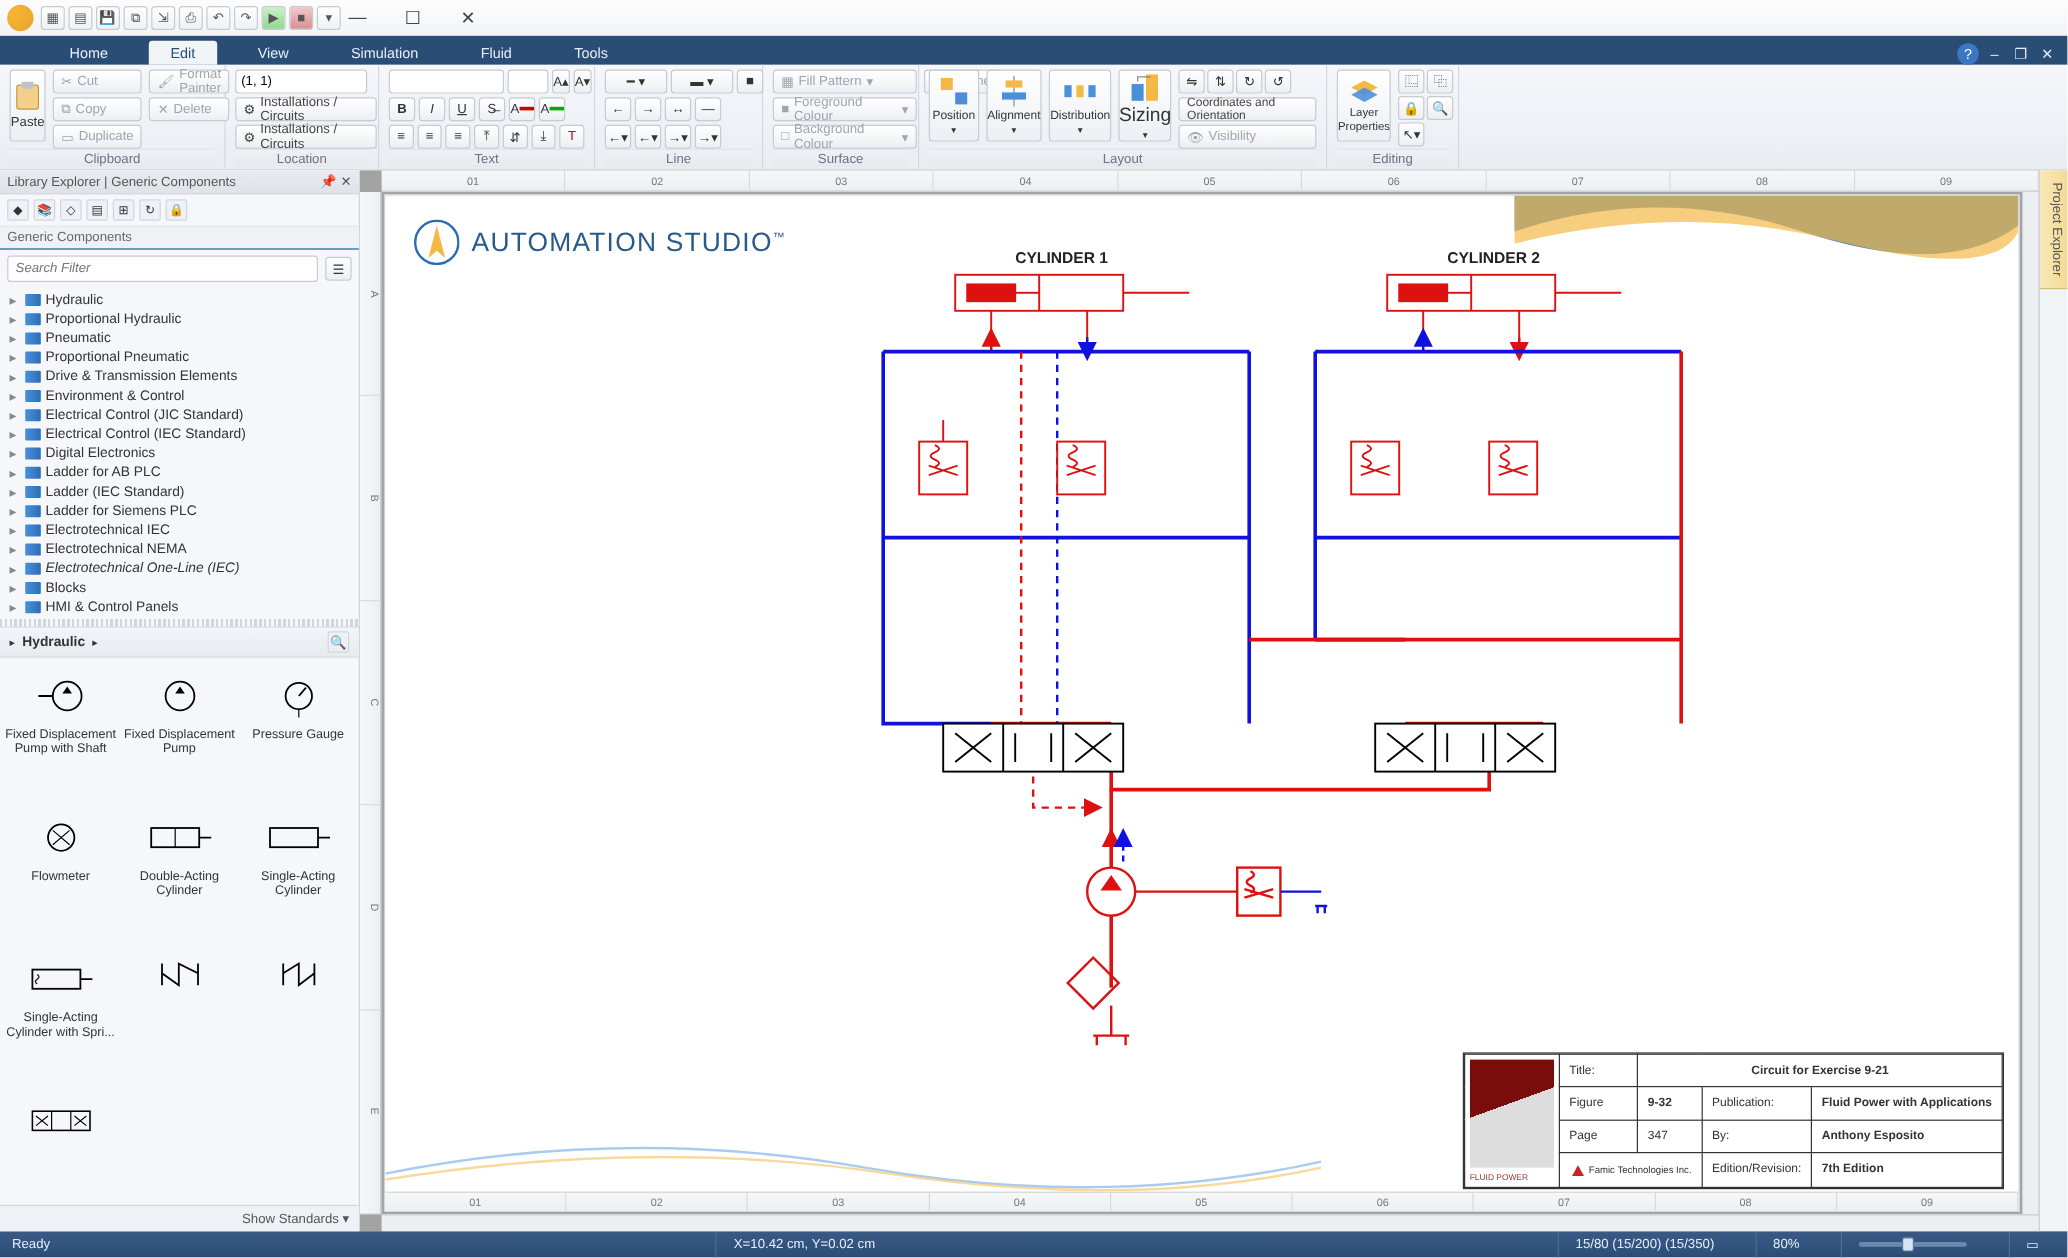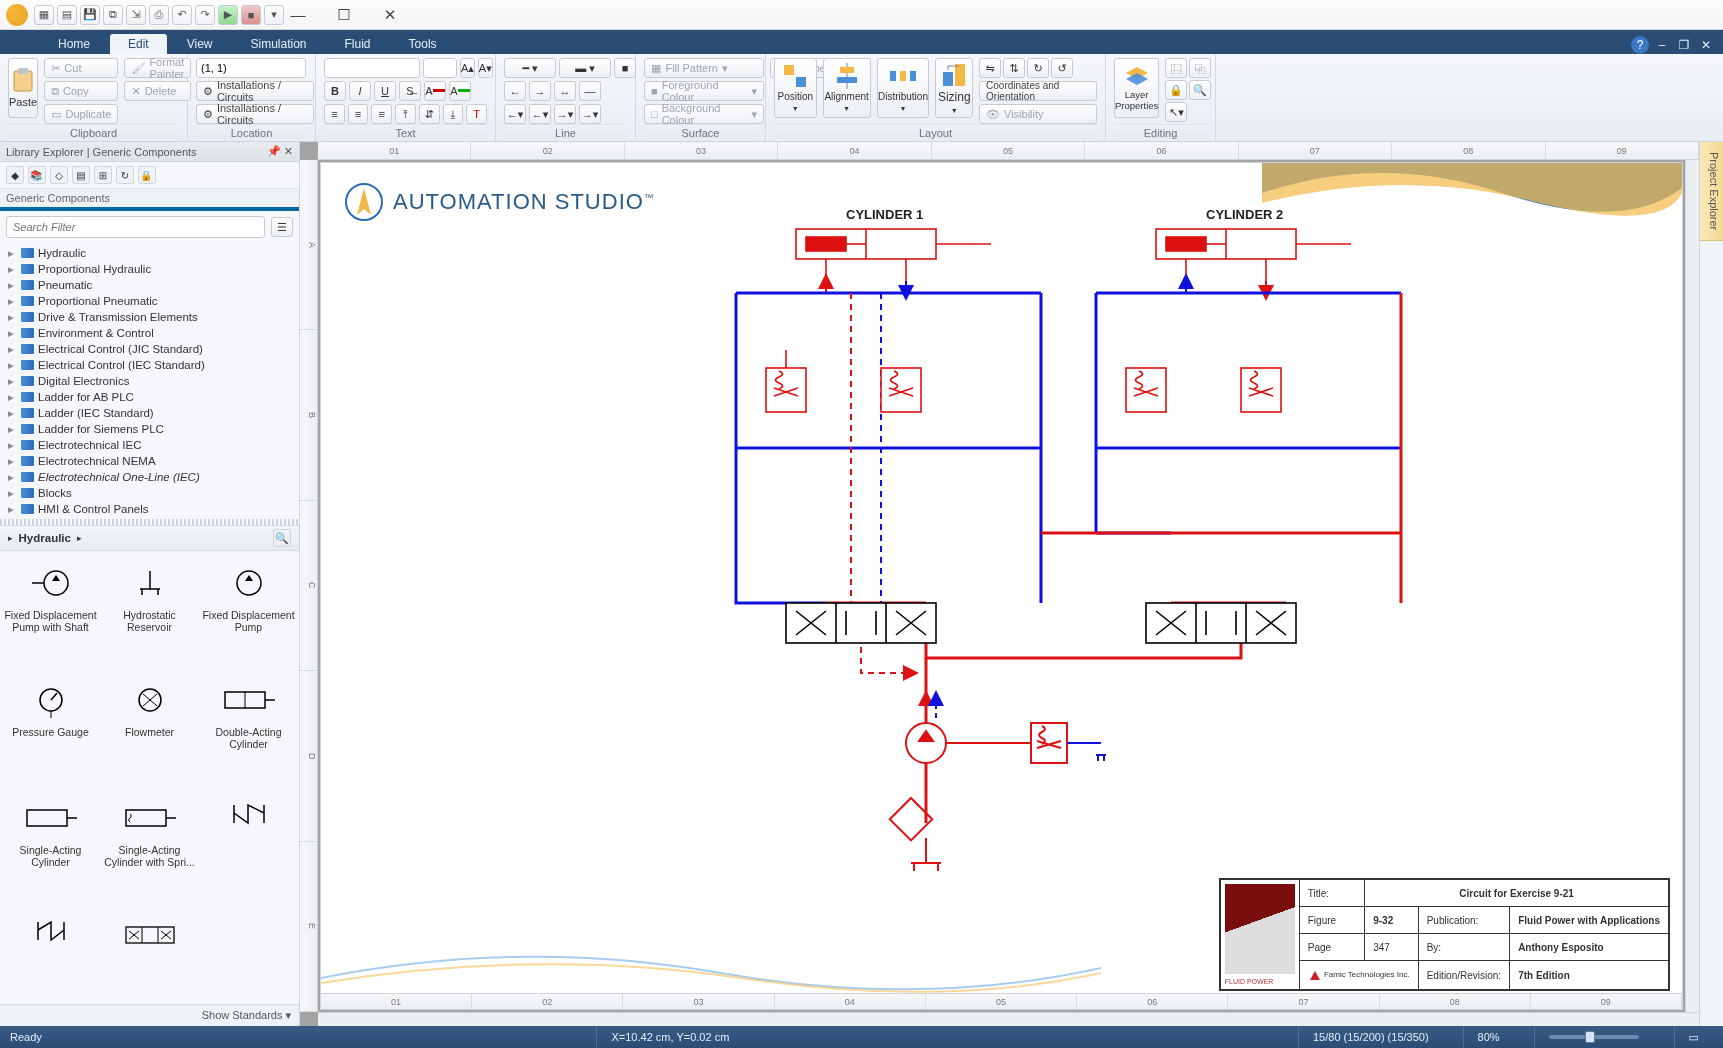--- a/index.html
+++ b/index.html
@@ -6,21 +6,21 @@
 body{width:1723px;height:1048px;overflow:hidden;background:#fff;font-size:12px;color:#333}
 
 .titlebar{height:30px;background:linear-gradient(#fdfdfe,#f3f4f6);display:flex;align-items:center;padding:0 6px;border-bottom:1px solid #d4d8de}
 .app-icon{width:22px;height:22px;border-radius:50%;background:radial-gradient(circle at 30% 30%,#f7b733,#e8a12c);display:inline-flex;align-items:center;justify-content:center;margin-right:6px}
 .qat{display:flex;gap:3px;align-items:center}
 .qat .qbtn{width:20px;height:20px;border:1px solid #c7cbd1;border-radius:3px;background:linear-gradient(#fff,#eef0f3);display:flex;align-items:center;justify-content:center;font-size:11px;color:#555;cursor:pointer}
 .title-text{flex:1;text-align:center;font-size:13px;color:#333}
 .winbtns{display:flex;gap:18px;align-items:center;font-size:15px;color:#444}
 .winbtns span{cursor:pointer;width:28px;text-align:center}
 
-.tabstrip{height:24px;background:#2a4d76;display:flex;align-items:flex-end;padding-left:40px;gap:2px}
+.tabstrip{height:24px;background:#2a4d76;display:flex;align-items:flex-end;padding-left:40px;gap:16px}
 .tabstrip .tab{padding:3px 18px 3px;color:#e6eefb;font-size:12px;cursor:pointer;border-radius:3px 3px 0 0}
 .tabstrip .tab.active{background:#f1f4f7;color:#2a4d76}
 .tabstrip .help{margin-left:auto;margin-right:8px;display:flex;gap:4px;align-items:center;color:#e6eefb}
 .tabstrip .help span{width:18px;height:18px;display:inline-flex;align-items:center;justify-content:center;cursor:pointer;font-size:12px}
 
 .ribbon{height:88px;background:linear-gradient(#f5f7fa,#e9edf2);display:flex;border-bottom:1px solid #cfd4da}
 .rgroup{border-right:1px solid #d5d9df;padding:4px 8px 2px;display:flex;flex-direction:column;justify-content:space-between}
 .rgroup .label{text-align:center;font-size:11px;color:#6b7280;padding-top:2px;border-top:1px solid #e0e3e8;background:linear-gradient(#eef1f5,#e5e9ee)}
 .rbtn{border:1px solid #c7cbd1;border-radius:3px;background:linear-gradient(#fff,#eceff3);padding:2px 6px;font-size:11px;color:#444;display:inline-flex;align-items:center;gap:4px;cursor:pointer;height:20px}
 .rbtn.disabled{color:#a0a5ac}
@@ -28,21 +28,21 @@
 .rgroup-body{display:flex;gap:6px;align-items:flex-start;flex:1}
 .col{display:flex;flex-direction:column;gap:3px}
 .sel{border:1px solid #c7cbd1;border-radius:3px;background:#fff;width:110px;height:20px;padding:1px 4px;font-size:11px}
 .tinybtn{width:22px;height:20px;border:1px solid #c7cbd1;border-radius:3px;background:linear-gradient(#fff,#eceff3);display:inline-flex;align-items:center;justify-content:center;font-size:11px;cursor:pointer}
 
 .main{display:flex;height:calc(100% - 30px - 24px - 88px - 22px)}
 .leftpanel{width:300px;background:#f5f7fa;border-right:1px solid #cfd4da;display:flex;flex-direction:column}
 .panel-head{background:linear-gradient(#e8ebef,#dfe3e8);border-bottom:1px solid #cfd4da;padding:3px 6px;font-size:11px;color:#555;display:flex;align-items:center;justify-content:space-between}
 .panel-tools{display:flex;gap:4px;padding:4px 6px;border-bottom:1px solid #e1e4e9}
 .panel-tools span{width:18px;height:18px;background:#eef1f5;border:1px solid #d2d6db;border-radius:2px;display:inline-flex;align-items:center;justify-content:center;font-size:10px;cursor:pointer}
-.lib-sub{padding:3px 6px;font-size:11px;color:#666;background:#eef1f5;border-bottom:4px solid #0369a1}
+.lib-sub{padding:3px 6px;font-size:11px;color:#666;background:#eef1f5;border-bottom:1px solid #0369a1}
 .search-row{display:flex;gap:6px;padding:5px 6px;align-items:center}
 .search-row input{flex:1;border:1px solid #c7cbd1;border-radius:3px;height:22px;padding:2px 6px;font-size:11px;font-style:italic;color:#888}
 .tree{flex:0 0 auto;overflow:auto;max-height:280px;padding:2px 0}
 .tree-item{display:flex;align-items:center;gap:4px;padding:1px 8px;font-size:11.5px;color:#333;cursor:pointer}
 .tree-item .caret{width:9px;color:#888}
 .tree-item .bico{width:13px;height:10px;background:linear-gradient(90deg,#4a90d9,#2a6db5);border-radius:1px}
 .splitter{height:6px;background:repeating-linear-gradient(90deg,#cfd4da 0 2px,transparent 2px 4px);cursor:row-resize}
 .cat-head{background:linear-gradient(#f1f4f8,#e7ebf0);border-top:1px solid #d5d9df;border-bottom:1px solid #d5d9df;padding:3px 8px;font-size:11.5px;display:flex;align-items:center;gap:6px}
 .cat-head .mag{margin-left:auto;width:18px;height:18px;border:1px solid #d2d6db;display:inline-flex;align-items:center;justify-content:center;border-radius:2px;font-size:11px}
 .comp-grid{flex:1;overflow:auto;display:grid;grid-template-columns:repeat(3,1fr);gap:4px 2px;padding:8px 2px}
@@ -255,21 +255,21 @@
           </svg>
           <span style="font-size:10px">Distribution</span>
           <span style="font-size:8px">▾</span>
         </div>
       <div class="rbtn-big" style="width:44px">
           <svg width="26" height="26">
             <rect x="2" y="10" width="10" height="14" fill="#4a90d9"></rect>
             <rect x="14" y="2" width="10" height="22" fill="#f4b847"></rect>
             <path d="M7 8 L7 4 L18 4" fill="none" stroke="#888"></path>
           </svg>
-          <span style="font-size:12px">Sizing</span>
+          <span style="font-size:16px">Sizing</span>
           <span style="font-size:8px">▾</span>
         </div>
       <div class="col" style="gap:3px">
         <div style="display:flex;gap:2px">
             <span class="tinybtn">⇋</span>
             <span class="tinybtn">⇅</span>
             <span class="tinybtn">↻</span>
             <span class="tinybtn">↺</span>
           </div>
         <span class="rbtn" style="font-size:10px">Coordinates and Orientation</span>
@@ -424,29 +424,20 @@
     <div class="comp-grid" id="compgrid">
         <div class="comp">
           <div class="sym">
             <svg width="50" height="40">
               <circle cx="30" cy="20" r="12" fill="none" stroke="#000" stroke-width="1.5"></circle>
               <path d="M30 12 L26 18 L34 18 Z"></path>
               <line x1="6" y1="20" x2="18" y2="20" stroke="#000" stroke-width="1.5"></line>
             </svg>
           </div>
           <div class="cap">Fixed Displacement Pump with Shaft</div>
-        </div>
-        <div class="comp">
-          <div class="sym">
-            <svg width="50" height="40">
-              <line x1="25" y1="8" x2="25" y2="26" stroke="#000" stroke-width="1.5"></line>
-              <path d="M15 26 L35 26 M17 26 L17 32 M33 26 L33 32" stroke="#000" stroke-width="1.5" fill="none"></path>
-            </svg>
-          </div>
-          <div class="cap">Hydrostatic Reservoir</div>
         </div>
         <div class="comp">
           <div class="sym">
             <svg width="50" height="40">
               <circle cx="25" cy="20" r="12" fill="none" stroke="#000" stroke-width="1.5"></circle>
               <path d="M25 12 L21 18 L29 18 Z"></path>
             </svg>
           </div>
           <div class="cap">Fixed Displacement Pump</div>
         </div>

